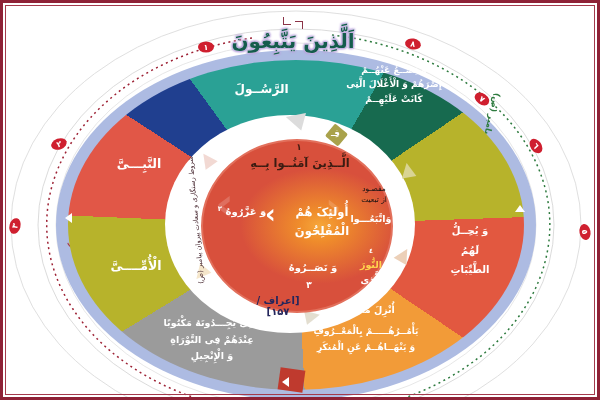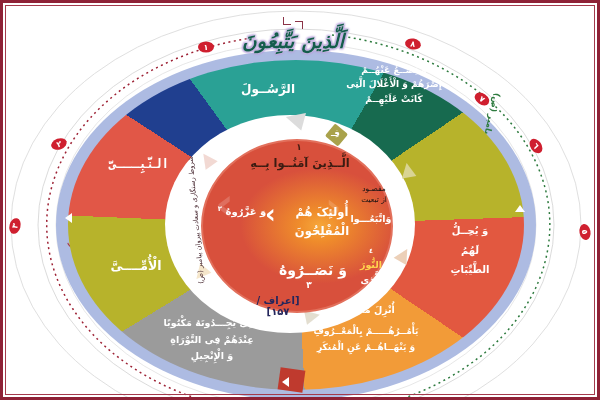--- a/index.html
+++ b/index.html
@@ -30,21 +30,21 @@
   .n-left{border-top:5px solid transparent;border-bottom:5px solid transparent;border-right:7px solid #fff;}
   .n-up{border-left:5px solid transparent;border-right:5px solid transparent;border-bottom:7px solid #fff;}
   .red-tab{position:absolute;left:276px;top:366px;width:25px;height:22px;background:#bf3a2e;
         transform:rotate(8deg);z-index:3;}
   .title-wrap{position:absolute;left:170px;top:6px;width:240px;text-align:center;z-index:8;}
   .eyebrow{color:#8c3347;font-size:8.5px;font-weight:bold;direction:rtl;display:inline-block;padding:1px 4px;position:relative;}
   .brk{position:absolute;width:7px;height:7px;}
   .brk-l{left:-6px;bottom:-1px;border-left:1px solid #8c3347;border-bottom:1px solid #8c3347;}
   .brk-r{right:-6px;top:-1px;border-right:1px solid #8c3347;border-top:1px solid #8c3347;}
   .main-title{color:#155c4d;font-size:20px;font-weight:bold;direction:rtl;letter-spacing:1px;margin-top:1px;
-        text-shadow:0 0 1px #fff,1px 1px 2px #b9a1dd,-1px -1px 2px #b9a1dd,1px -1px 2px #b9a1dd,-1px 1px 2px #b9a1dd;font-style:italic;}
+        text-shadow:0 0 1px #fff,1px 1px 2px #b9a1dd,-1px -1px 2px #b9a1dd,1px -1px 2px #b9a1dd,-1px 1px 2px #b9a1dd;}
   .fa-arrow{position:absolute;left:325px;top:124px;width:17px;height:16px;z-index:6;}
   .fa-sq{position:absolute;inset:0;background:#a9a24b;transform:rotate(40deg);border-radius:2px;}
   .fa-letter{position:absolute;left:3px;top:1px;color:#fff;font-size:9px;font-weight:bold;z-index:1;}
 </style>
 </head>
 <body>
 
 <div id="stage">
 
   <svg class="arcs" width="600" height="400" viewBox="0 0 600 400">
@@ -85,34 +85,34 @@
 
   <div class="band"></div>
   <div class="ring"></div>
   <div class="hole"></div>
   <div class="red-tab"></div>
 
   <div class="notch n-left" style="left:62px;top:210px;"></div>
   <div class="notch n-left" style="left:279px;top:374px;"></div>
   <div class="notch n-up" style="left:512px;top:202px;"></div>
 
-  <div class="seg-label" style="left:207px;top:79px;width:85px;font-size:12px;text-align:right;">الرَّسُــولَ</div>
+  <div class="seg-label" style="left:216px;top:79px;width:85px;font-size:12px;">الرَّسُــولَ</div>
   <div class="seg-label" style="left:336px;top:60px;width:110px;font-size:9px;line-height:1.6;">وَ یَضَــعُ عَنْهُــمْ
 إِصْرَهُمْ وَ الْأَغْلَالَ الَّتِی
 کَانَتْ عَلَیْهِــمْ</div>
   <div class="seg-label" style="left:426px;top:218px;width:82px;font-size:10px;line-height:1.95;">وَ یُحِــلُّ
 لَهُمُ
 الطَّیِّبَاتِ</div>
   <div class="seg-label" style="left:298px;top:321px;width:130px;font-size:9px;line-height:1.75;">یَأْمُــرُهُـــــمْ بِالْمَعْــرُوفِ
 وَ یَنْهَــاهُــمْ عَنِ الْمُنکَرِ</div>
   <div class="seg-label" style="left:156px;top:312px;width:106px;font-size:9.5px;line-height:1.75;">الَّذِی یَجِـــدُونَهُ مَکْتُوبًا
 عِنْدَهُمْ فِی التَّوْرَاةِ
 وَ الْإِنْجِیلِ</div>
   <div class="seg-label" style="left:97px;top:255px;width:72px;font-size:12.5px;">الْأُمِّــــیَّ</div>
-  <div class="seg-label" style="left:100px;top:153px;width:72px;font-size:12.5px;font-family:Liberation Mono, monospace;">النَّبِـــیَّ</div>
+  <div class="seg-label" style="left:100px;top:153px;width:72px;font-size:12.5px;">النَّبِـــیَّ</div>
 
   <span class="deco" style="left:282px;top:106px;font-size:24px;color:#dcdcdc;transform:rotate(195deg);">▶</span>
   <span class="deco" style="left:196px;top:148px;font-size:19px;color:#f2d9d3;transform:rotate(235deg);">▶</span>
   <span class="deco" style="left:192px;top:262px;font-size:19px;color:#f5e6cb;transform:rotate(130deg);">▶</span>
   <span class="deco" style="left:302px;top:302px;font-size:19px;color:#e3ded0;transform:rotate(-12deg);">▶</span>
   <span class="deco" style="left:392px;top:242px;font-size:19px;color:#ecd0b8;transform:rotate(-60deg);">▶</span>
   <span class="deco" style="left:396px;top:158px;font-size:19px;color:#d9d494;transform:rotate(-100deg);">▶</span>
 
   <div class="center-circle"></div>
   <span class="deco" style="left:212px;top:178px;font-size:46px;font-weight:bold;color:rgba(255,255,255,.18);z-index:7;">‹</span>
@@ -124,21 +124,21 @@
   <div class="c-text" style="left:206px;top:202px;width:66px;font-size:10px;"><span>وَ عَزَّرُوهُ</span> <span style="font-size:7px;vertical-align:super;">٢</span></div>
   <div class="c-text" style="left:277px;top:200px;width:84px;font-size:11.5px;line-height:1.65;">أُولئِکَ هُمْ
 الْمُفْلِحُونَ</div>
   <div class="c-text" style="left:334px;top:193px;width:68px;font-size:9.5px;line-height:1.6;">
     <span>وَاتَّبَعُـــوا</span><br>
     <span style="font-size:6.5px;">٤</span>
     <span style="color:#ffd34d;">النُّورَ</span>
     <span>الَّذِی</span><br>
     <span>أُنْزِلَ مَعَــهُ</span>
   </div>
-  <div class="c-text" style="left:258px;top:259px;width:104px;font-size:14px;">وَ نَصَــرُوهُ</div>
+  <div class="c-text" style="left:258px;top:259px;width:104px;font-size:10px;">وَ نَصَــرُوهُ</div>
   <div class="c-text" style="left:296px;top:277px;width:20px;font-size:9px;">٣</div>
 
   <div class="anno" style="left:243px;top:292px;width:64px;font-size:10px;font-weight:bold;color:#24265c;">[اعراف /۱۵۷]</div>
   <div class="anno" style="left:344px;top:140px;width:54px;font-size:7.5px;color:#111;line-height:1.5;margin-top:40px;">مقصـود
 از تبعیت</div>
   <div class="fa-arrow">
     <span class="fa-sq"></span>
     <span class="fa-letter">فِـ</span>
   </div>
   <div class="rot-caption" style="left:98px;top:213px;width:190px;font-size:6.8px;color:#42222b;transform:rotate(-95deg);z-index:5;font-weight:normal;">شروط رستگاری و سعادت پیروان پیامبر (ص)</div>

